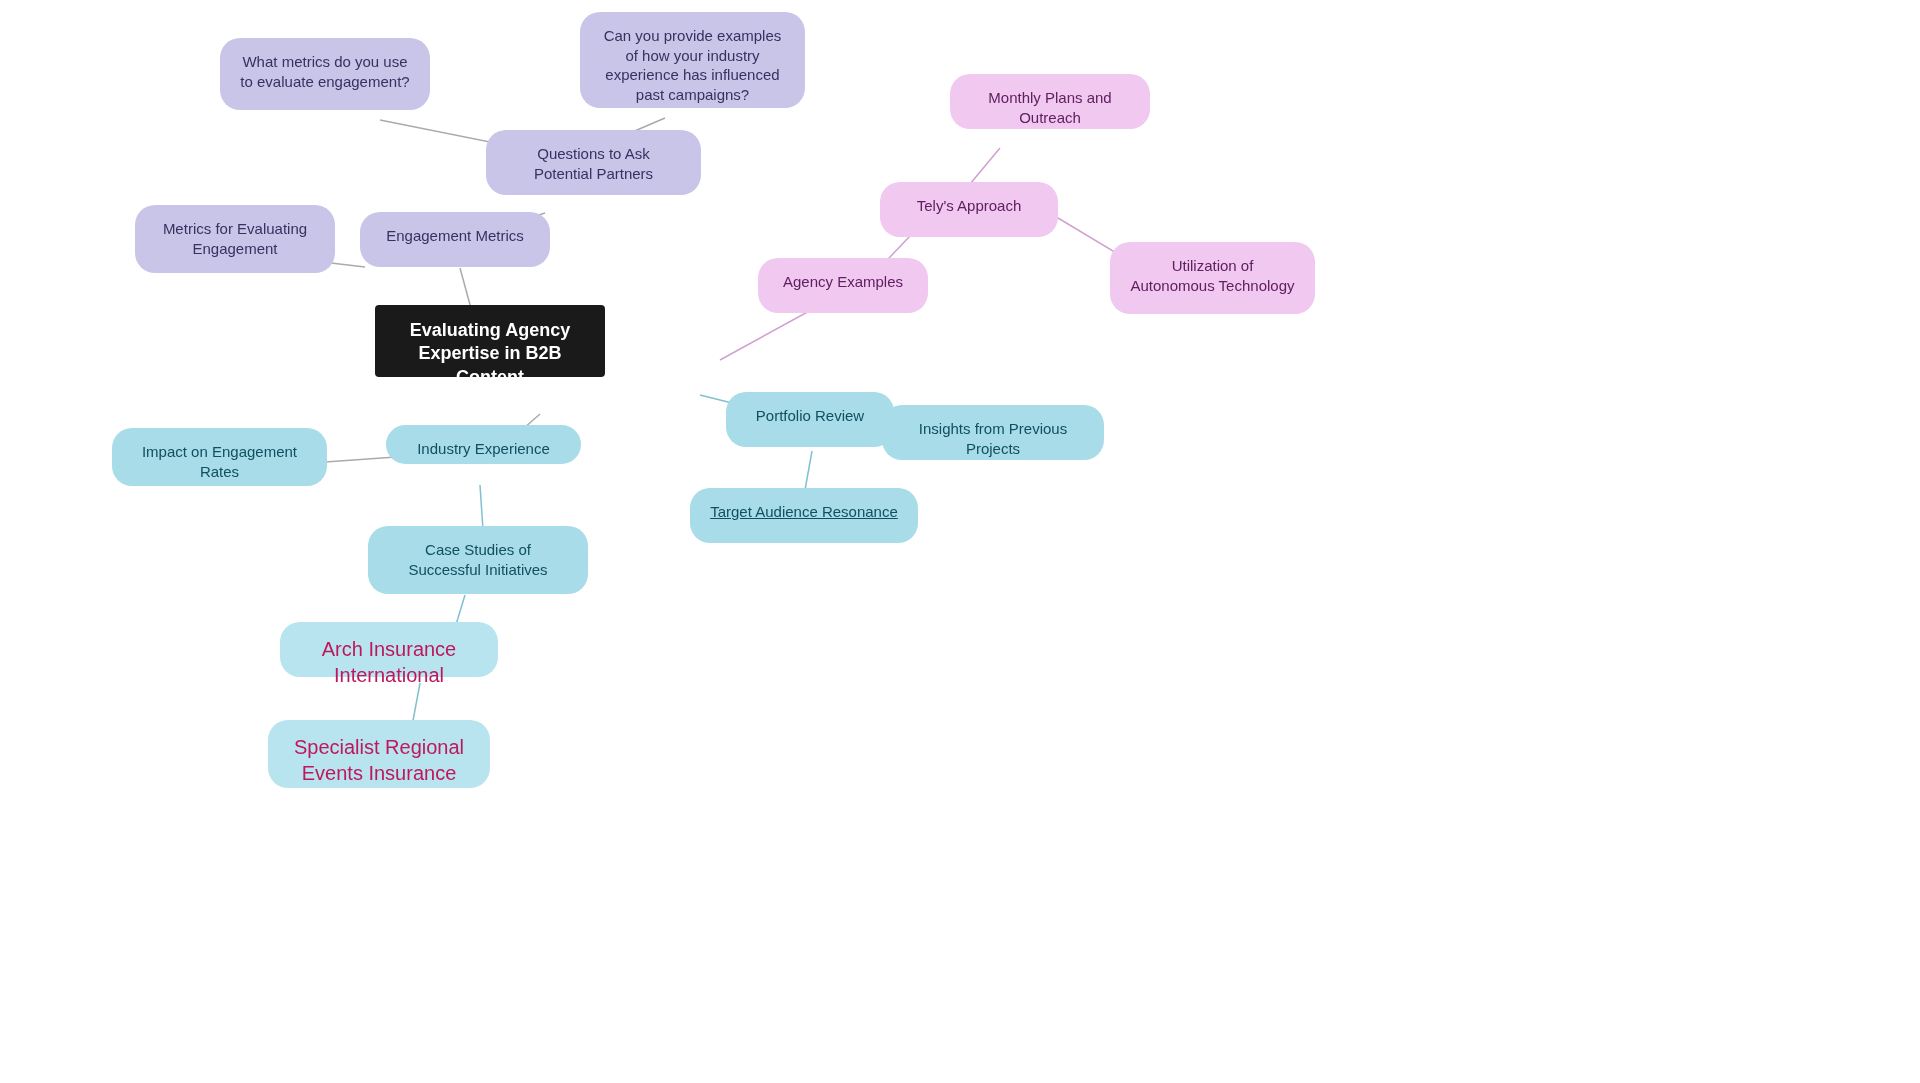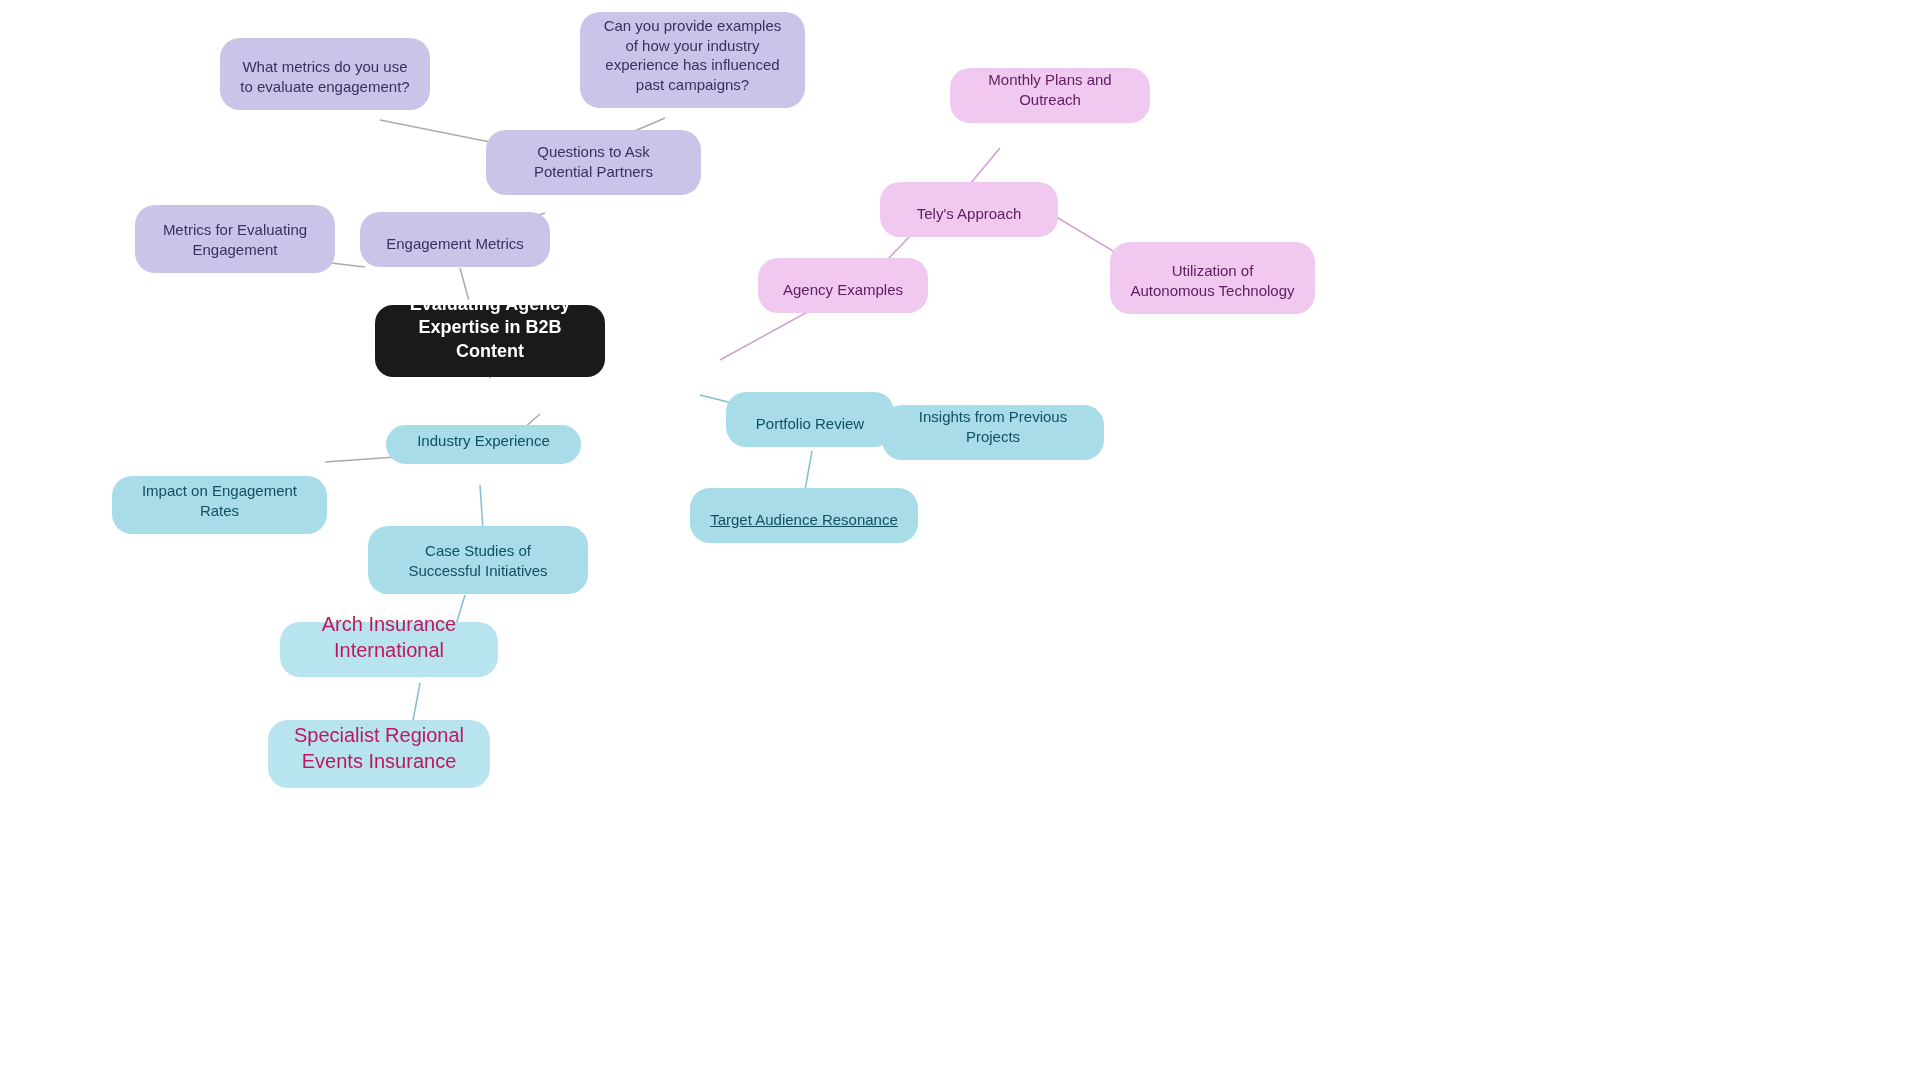--- a/index.html
+++ b/index.html
@@ -16,33 +16,33 @@
       top: 0; left: 0;
       width: 1920px;
       height: 1083px;
       pointer-events: none;
       z-index: 0;
     }
     .node {
       position: absolute;
       border-radius: 20px;
       display: flex;
-      align-items: flex-end;
+      align-items: flex-start;
       justify-content: center;
       text-align: center;
       z-index: 1;
       padding: 14px 20px;
       line-height: 1.3;
     }
     .node-center {
       background: #1a1a1a;
       color: #ffffff;
       font-size: 18px;
       font-weight: 600;
-      border-radius: 18px;
+      border-radius: 4px;
       width: 220px;
       height: 80px;
     }
     .node-purple {
       background: #c8c5e8;
       color: #3a3060;
       font-size: 15px;
       font-weight: 400;
     }
     .node-pink {
@@ -130,33 +130,33 @@
 </div>
 
 <div class="node node-pink" style="left:758px; y:264; top:258px; width:170px; height:55px;">
   <span>Agency Examples</span>
 </div>
 
 <div class="node node-pink" style="left:880px; top:182px; width:178px; height:55px;">
   <span>Tely's Approach</span>
 </div>
 
-<div class="node node-pink" style="left:950px; top:68px; width:200px; height:55px;">
+<div class="node node-pink" style="left:950px; top:74px; width:200px; height:55px;">
   <span>Monthly Plans and Outreach</span>
 </div>
 
 <div class="node node-pink" style="left:1110px; top:242px; width:205px; height:72px;">
   <span>Utilization of Autonomous Technology</span>
 </div>
 
 <div class="node node-teal" style="left:386px; top:425px; width:195px; height:39px;">
   <span>Industry Experience</span>
 </div>
 
-<div class="node node-teal" style="left:112px; top:428px; width:215px; height:58px;margin-top:48px;">
+<div class="node node-teal" style="left:112px; top:428px; width:215px; height:58px;">
   <span>Impact on Engagement Rates</span>
 </div>
 
 <div class="node node-teal" style="left:368px; top:526px; width:220px; height:68px;">
   <span>Case Studies of Successful Initiatives</span>
 </div>
 
 <div class="node node-teal-light" style="left:280px; top:622px; width:218px; height:55px;">
   <span>Arch Insurance International</span>
 </div>

